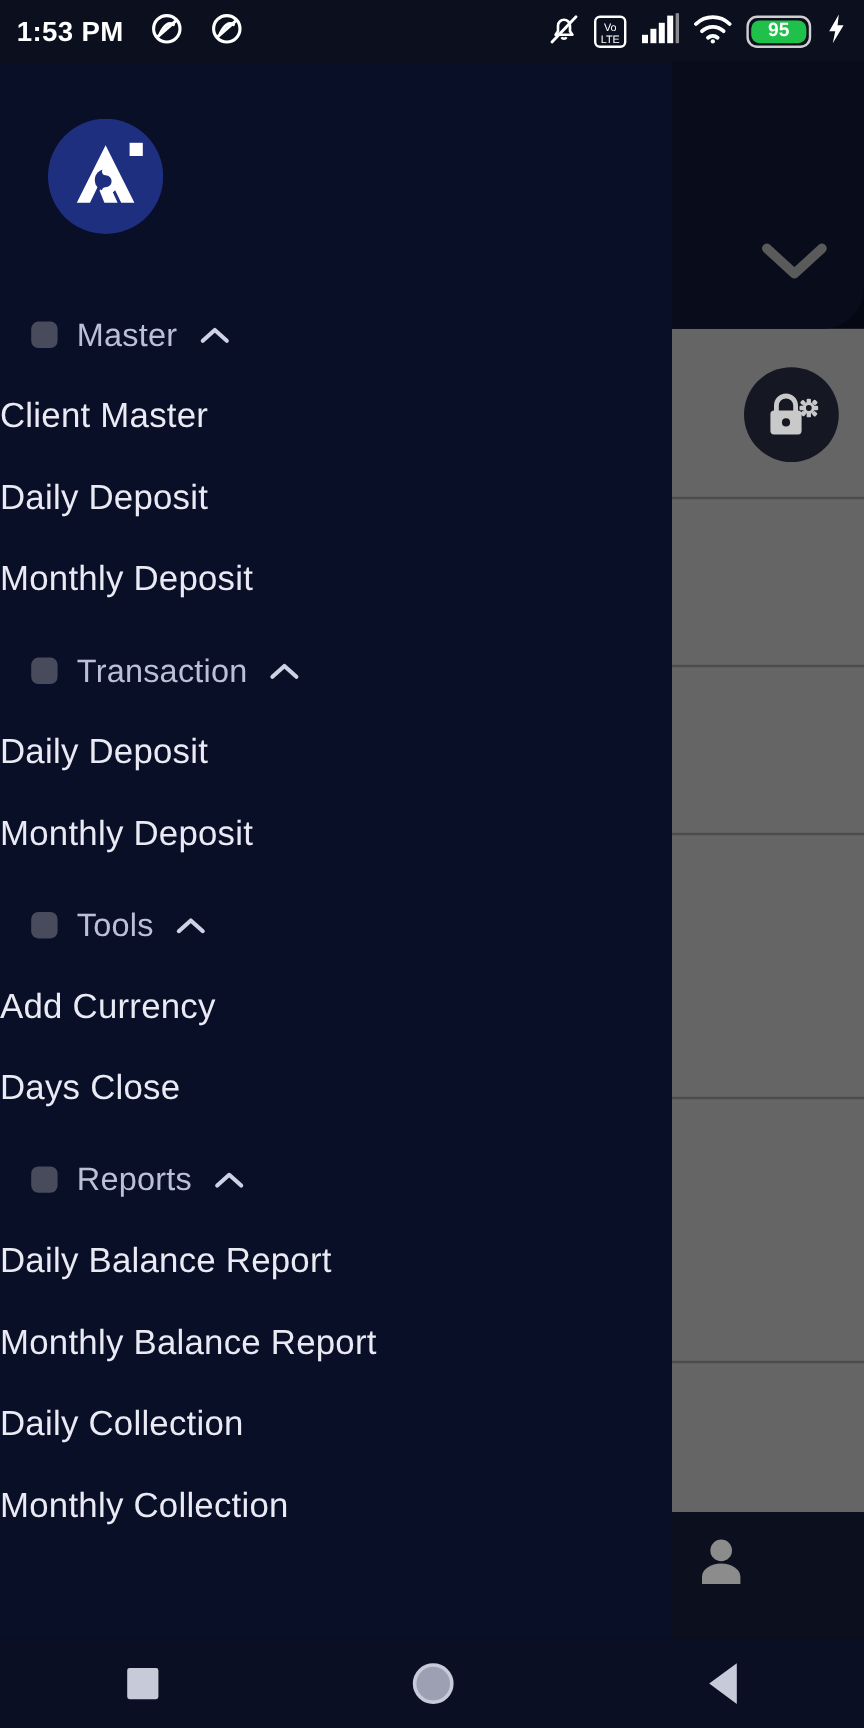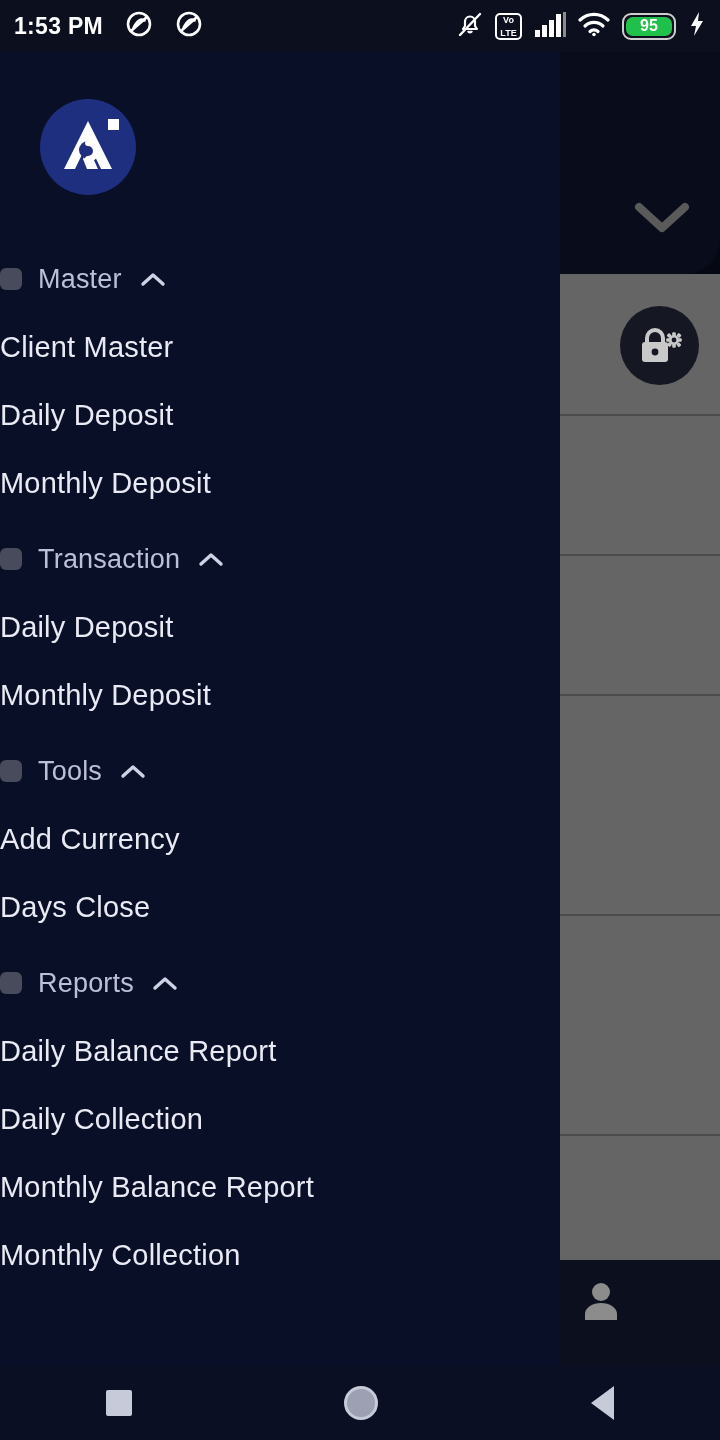--- a/index.html
+++ b/index.html
@@ -115,20 +115,21 @@
     position: absolute;
     left: 0;
     top: 195px;
     width: 560px;
   }
   .menu-group { margin-bottom: 10px; }
   .group-header {
     display: flex;
     align-items: center;
     height: 64px;
+    padding-left: 26px;
     cursor: pointer;
   }
   .group-icon {
     width: 22px;
     height: 22px;
     border-radius: 6px;
     background: #474b5c;
     flex: 0 0 auto;
   }
   .group-label {
@@ -187,26 +188,26 @@
     align-items: center;
     gap: 12px;
   }
   .volte-box {
     width: 27px;
     height: 27px;
     border: 2px solid #ffffff;
     border-radius: 5px;
     color: #ffffff;
     font-size: 9px;
-    font-weight: bold;
+    font-weight: normal;
     line-height: 10px;
     display: flex;
     flex-direction: column;
     align-items: center;
-    justify-content: space-between;
+    justify-content: flex-end;
     box-sizing: border-box;
   }
   .battery {
     position: relative;
     width: 54px;
     height: 27px;
     border: 2px solid #cfcfcf;
     border-radius: 9px;
     box-sizing: border-box;
     display: flex;
@@ -387,22 +388,22 @@
           <span class="group-icon"></span>
           <span class="group-label">Reports</span>
           <span class="group-chevron">
             <svg width="26" height="16" viewBox="0 0 26 16">
                 <path d="M3 13 L13 4 L23 13" fill="none" stroke="#cfd2e4" stroke-width="3.4" stroke-linecap="round" stroke-linejoin="round"></path>
               </svg>
           </span>
         </div>
         <div class="group-items">
           <div class="menu-item">Daily Balance Report</div>
+          <div class="menu-item">Monthly Balance Report</div>
           <div class="menu-item">Daily Collection</div>
-          <div class="menu-item">Monthly Balance Report</div>
           <div class="menu-item">Monthly Collection</div>
         </div>
       </div>
 
     </div>
   </div>
 
   <div id="status-bar">
     <div id="status-left">
       <span id="status-time">1:53 PM</span>

